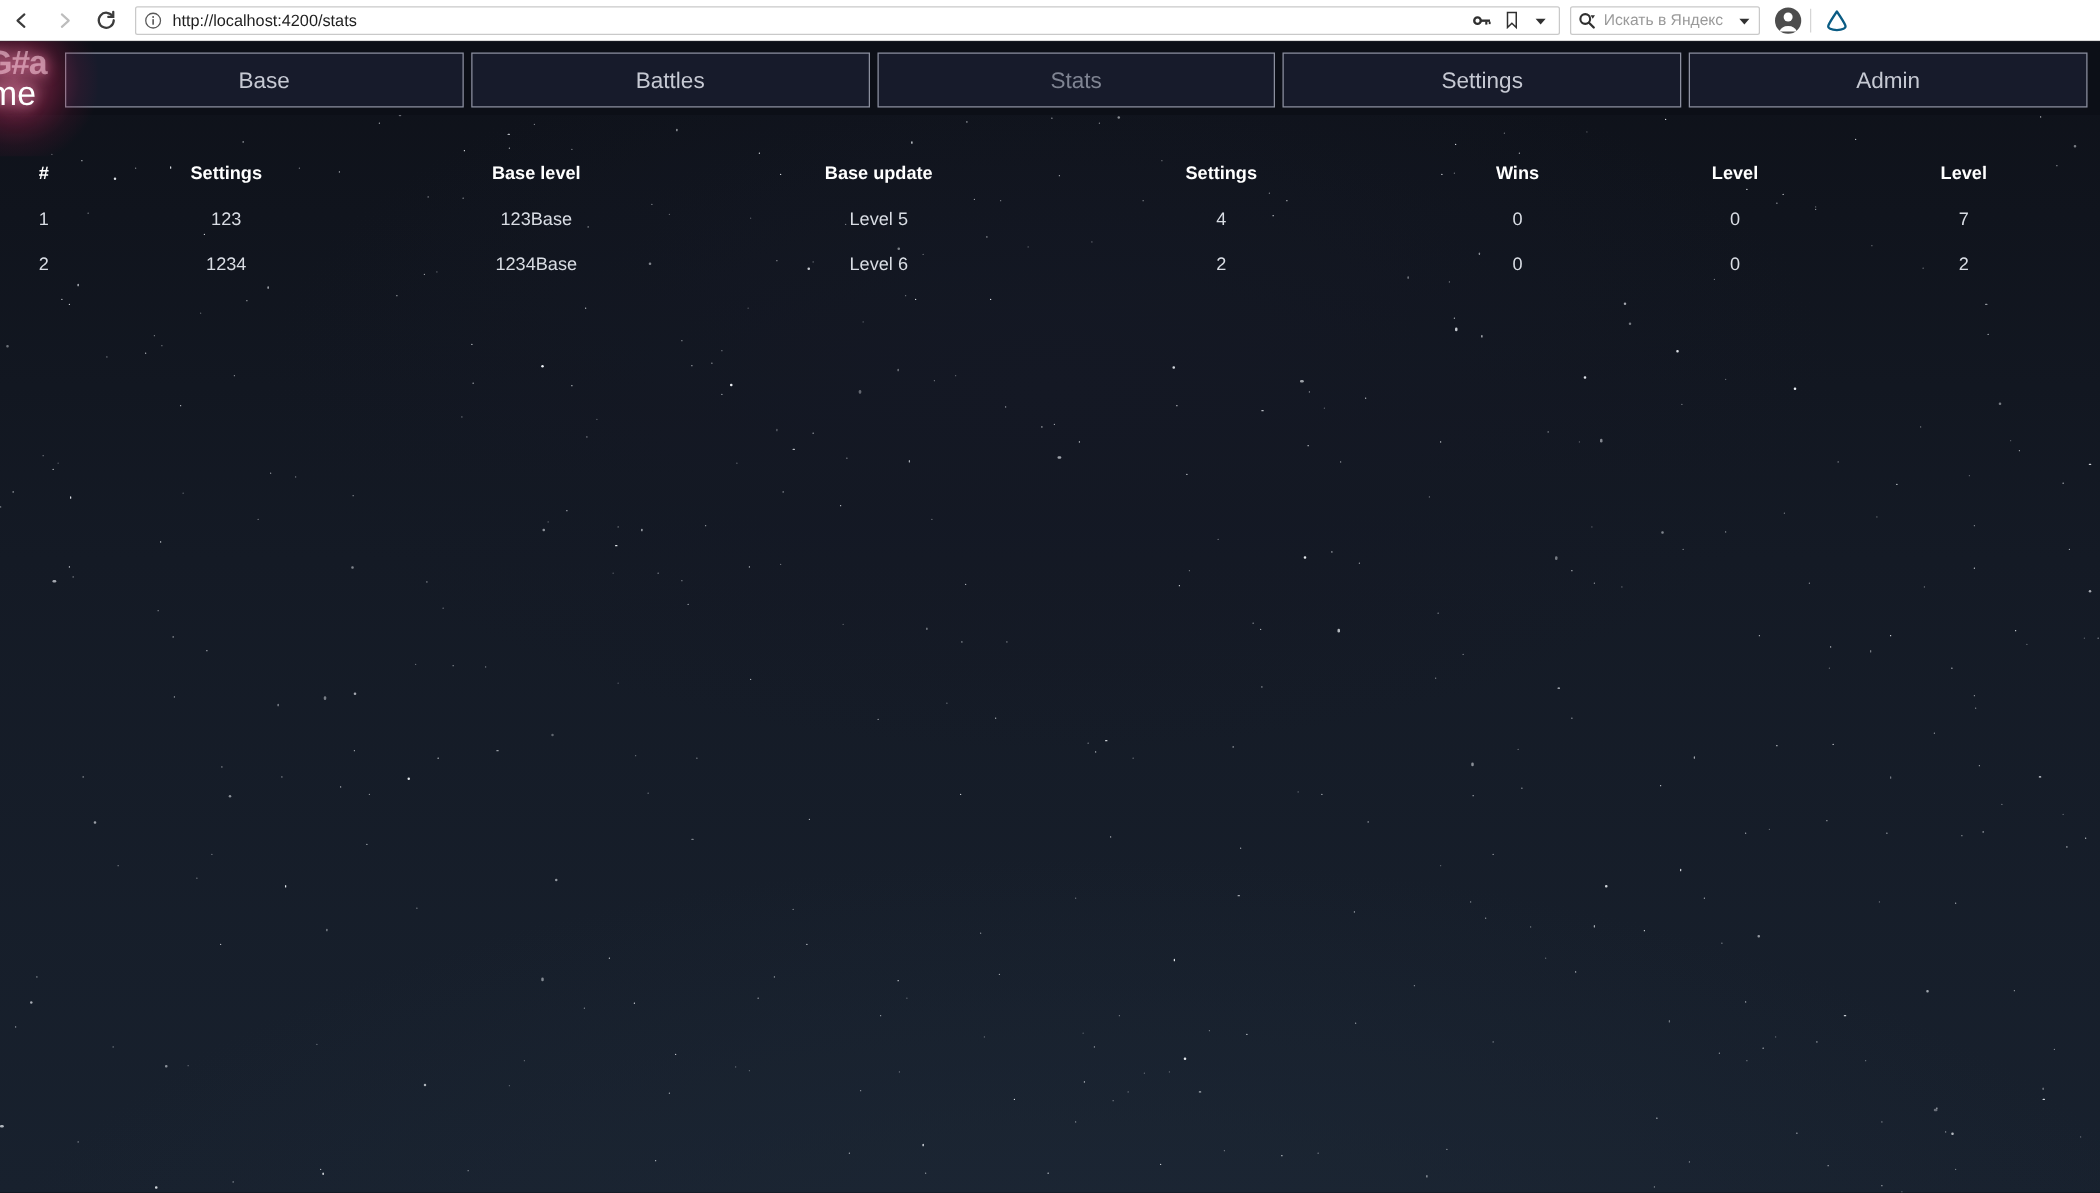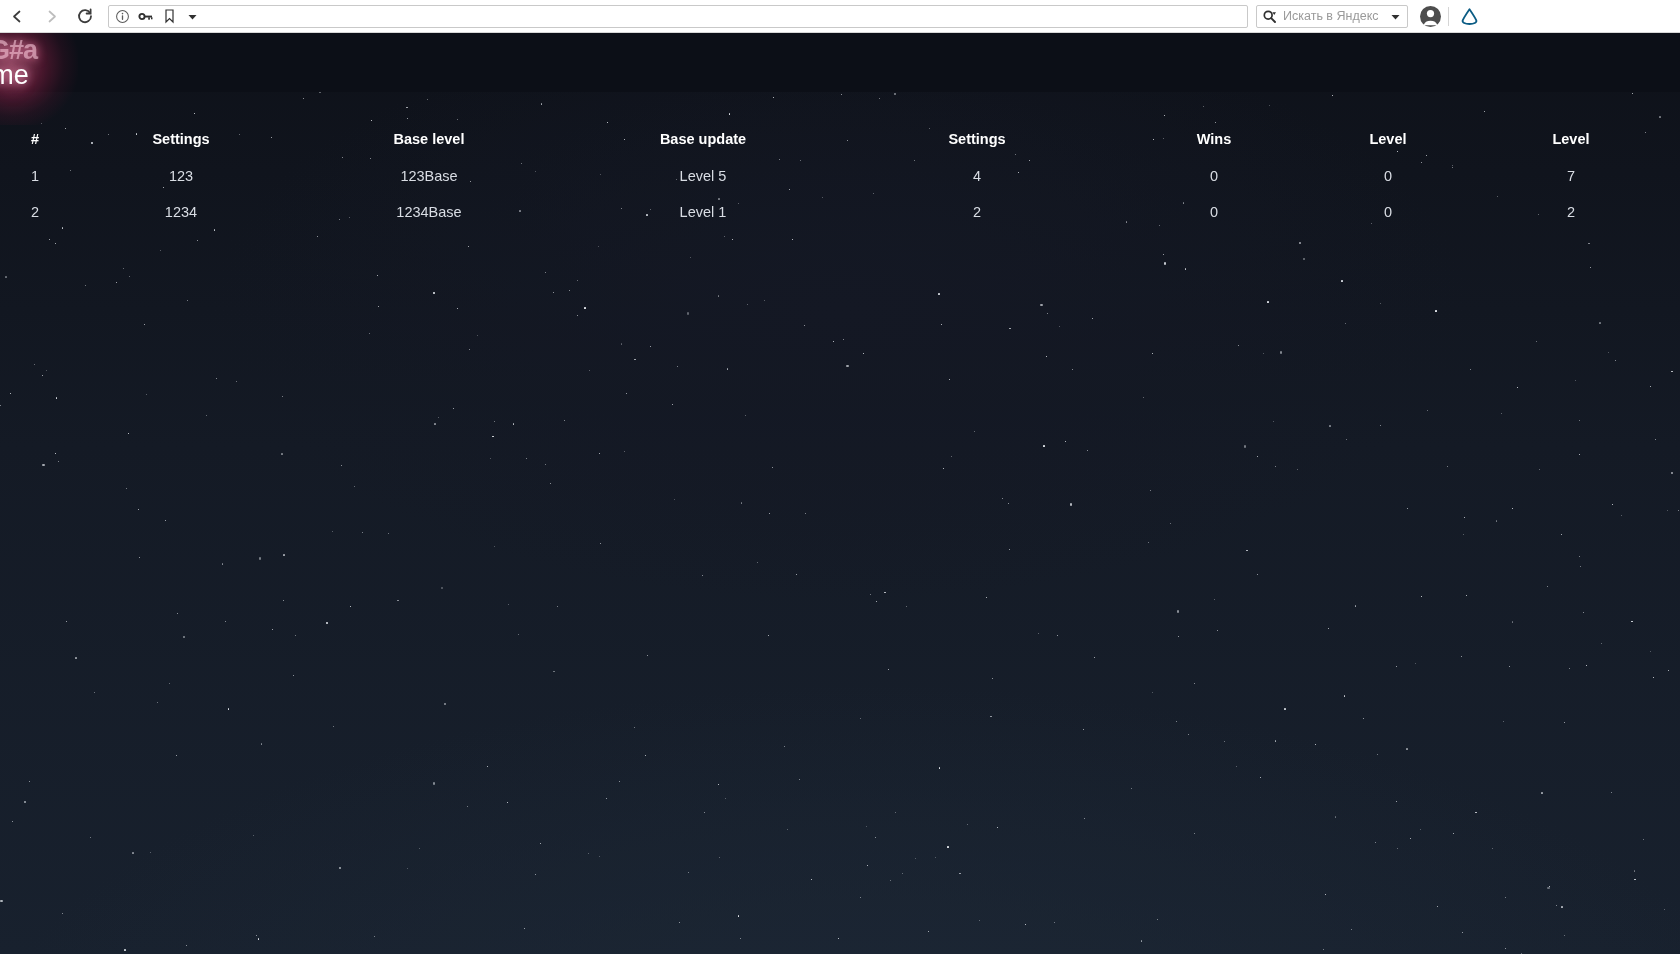--- a/index.html
+++ b/index.html
@@ -206,20 +206,21 @@
       <polyline class="reload" points="14.6,2.4 14.6,6.5 10.6,6.5"></polyline>
     </svg>
   </div>
 
   <div class="urlbar">
     <svg class="info-icon" viewBox="0 0 16 16">
       <circle cx="8" cy="8" r="6.3" fill="none" stroke="#5a5a5a" stroke-width="1.1"></circle>
       <circle cx="8" cy="4.9" r="0.85" fill="#5a5a5a"></circle>
       <rect x="7.3" y="6.6" width="1.4" height="5" rx="0.6" fill="#5a5a5a"></rect>
     </svg>
+    <span class="url-text">http://localhost:4200/stats</span>
     <span class="url-icons">
       <span class="ic">
         <svg width="15" height="15" viewBox="0 0 15 15">
           <circle cx="4" cy="7.5" r="2.6" fill="none" stroke="#303030" stroke-width="1.9"></circle>
           <rect x="6" y="6.6" width="8" height="1.9" fill="#303030"></rect>
           <rect x="10.2" y="8.3" width="1.7" height="2.4" fill="#303030"></rect>
           <rect x="13" y="8.3" width="1.5" height="2.0" fill="#303030"></rect>
         </svg>
       </span>
       <span class="ic">
@@ -733,20 +734,37 @@
       <div class="star" style="left: 294.8px; top: 602px; width: 1.1px; height: 1.1px; opacity: 0.57;"></div>
     </div>
 
   <div class="topbar">
     <div class="logo-wrap">
       <div class="logo-glow"></div>
       <div class="logo-line1">G#a</div>
       <div class="logo-line2">me</div>
     </div>
 
+    <div class="tabs">
+      <div class="tab">
+          <span>Base</span>
+        </div>
+      <div class="tab">
+          <span>Battles</span>
+        </div>
+      <div class="tab dim">
+          <span>Stats</span>
+        </div>
+      <div class="tab">
+          <span>Settings</span>
+        </div>
+      <div class="tab">
+          <span>Admin</span>
+        </div>
+    </div>
   </div>
 
 
   <table class="stats-table">
     <thead>
       <tr>
         <th class="col-num">#</th>
         <th class="col-nick">Settings</th>
         <th class="col-base">Base level</th>
         <th class="col-level">Base update</th>
@@ -764,21 +782,21 @@
         <td>Level 5</td>
         <td>4</td>
         <td>0</td>
         <td>0</td>
         <td>7</td>
       </tr>
       <tr>
         <td>2</td>
         <td>1234</td>
         <td>1234Base</td>
-        <td>Level 1</td>
+        <td>Level 6</td>
         <td>2</td>
         <td>0</td>
         <td>0</td>
         <td>2</td>
       </tr>
     </tbody>
   </table>
 </div>
 
 </body></html>

